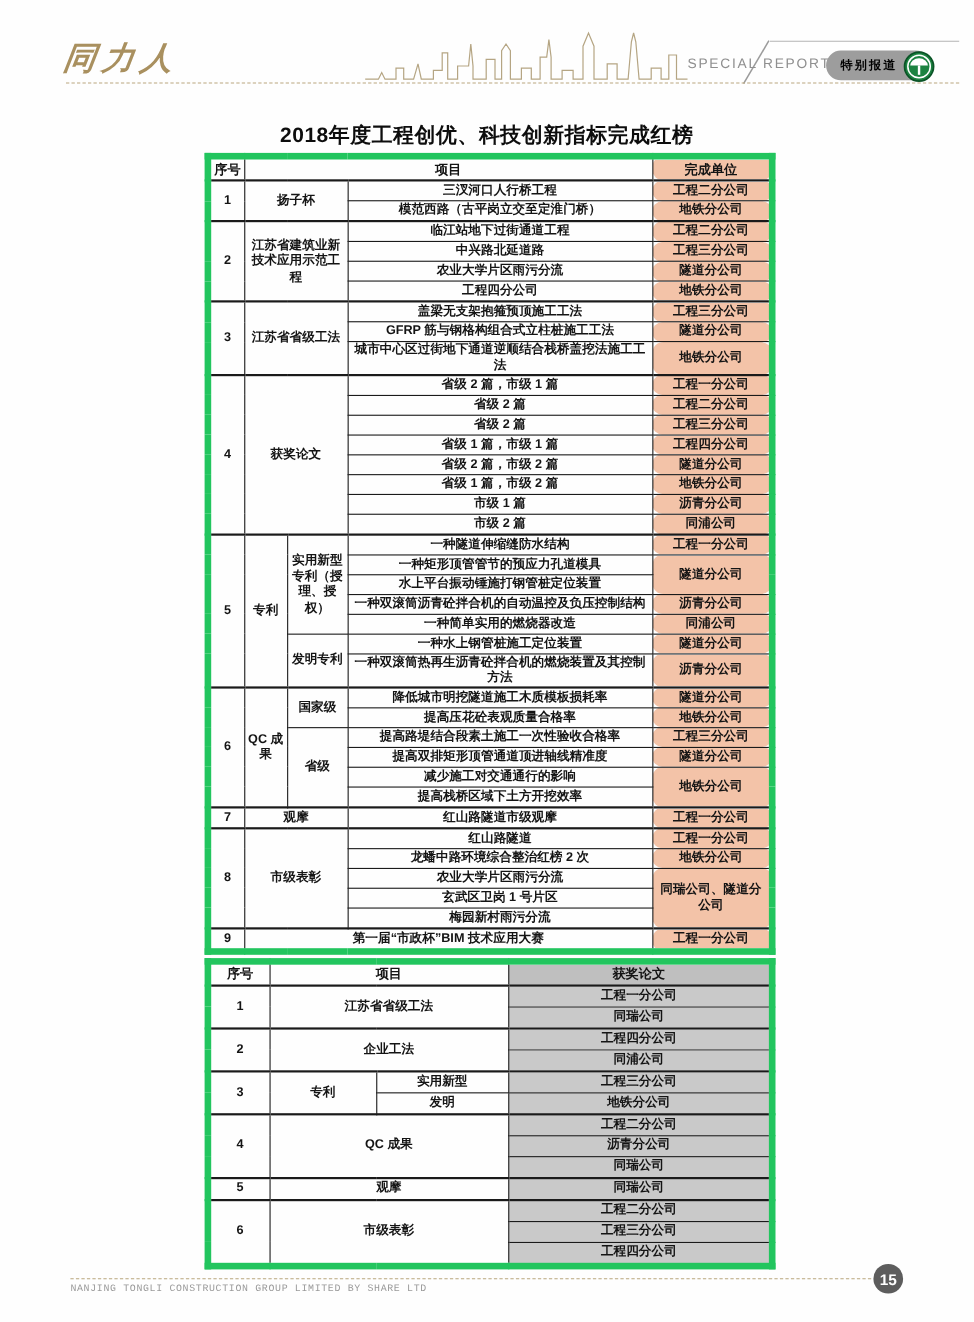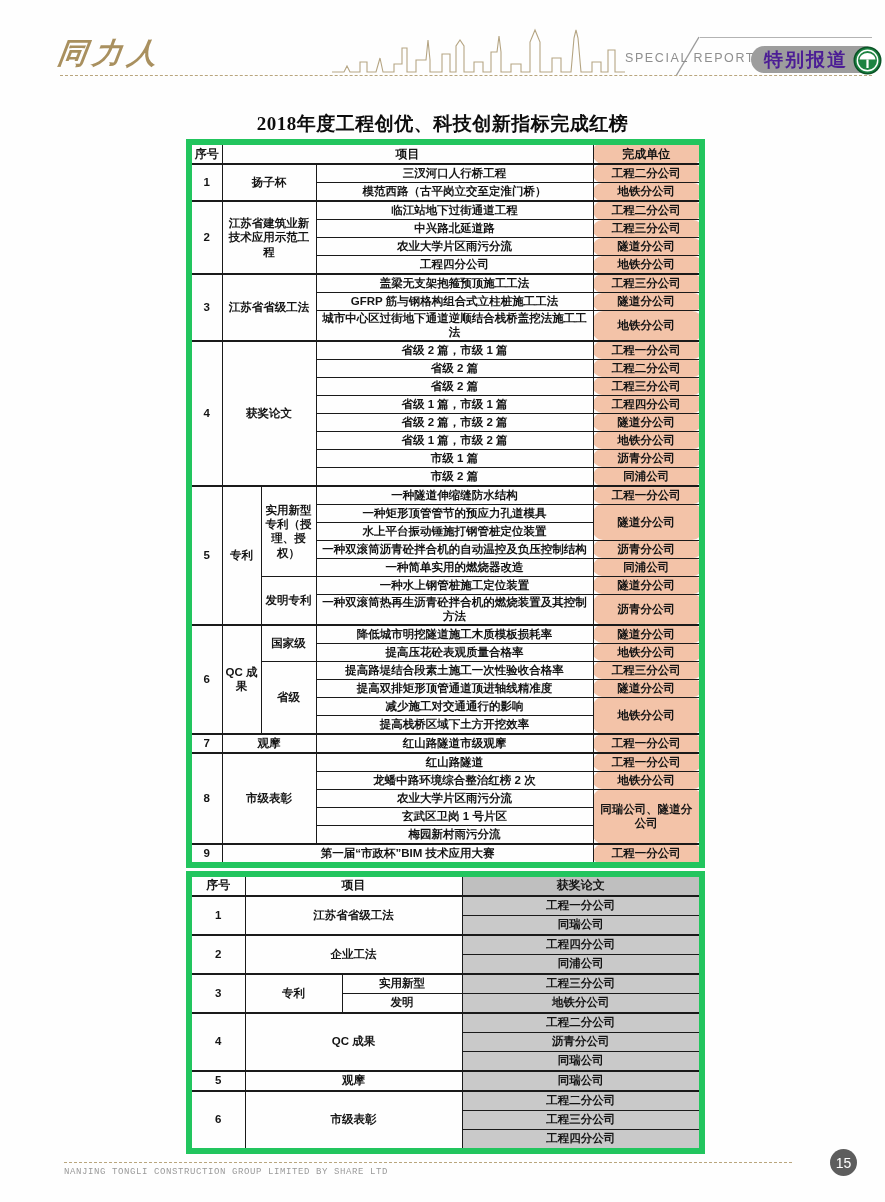--- a/index.html
+++ b/index.html
@@ -17,31 +17,31 @@
   }
   .hdr-deco{position:absolute;left:0;top:0;}
   .special-report{
     position:absolute;left:625px;top:51px;font-size:12.5px;color:#8f8f8f;
     letter-spacing:1.6px;
   }
   .badge{
     position:absolute;left:751px;top:46px;height:27px;border-radius:14px;
     background:#9d9d9d;display:flex;align-items:center;padding:0 30px 0 13px;
   }
-  .badge-text{color:#4c1d95;font-size:19px;font-weight:bold;letter-spacing:2px;}
+  .badge-text{color:#000000;font-size:11px;font-weight:bold;letter-spacing:2px;}
   .badge-circle{position:absolute;right:-4px;top:0px;}
   .hdr-dash{
     position:absolute;left:60px;top:75px;width:812px;height:0;
     border-bottom:1px dashed #b9a67e;
   }
   
   .content{position:absolute;left:186px;top:112px;width:513px;}
   .tbl-title{
     width:100%;text-align:center;font-size:19px;font-weight:bold;color:#0d0d0d;
-    height:24px;line-height:24px;letter-spacing:0.5px;font-family:Liberation Serif, serif;
+    height:24px;line-height:24px;letter-spacing:0.5px;
   }
   .tbl-title.second{margin-top:5px;}
   
   table.rpt{border-collapse:collapse;table-layout:fixed;width:513px;
     border:6px solid #22c55e;margin-top:3px;}
   table.rpt th,table.rpt td{
     border:1px solid #1a1a1a;text-align:center;vertical-align:middle;
     padding:0 2px;font-size:11.5px;font-weight:bold;line-height:1.25;
     overflow:hidden;color:#141414;
   }
@@ -57,23 +57,23 @@
   .foot-dash{
     position:absolute;left:64px;top:1162px;width:728px;height:0;
     border-bottom:1px dashed #b9a67e;
   }
   .foot-co{
     position:absolute;left:64px;top:1167px;font-size:9px;color:#9a9a9a;
     letter-spacing:0.6px;
     font-family:Liberation Mono, monospace;
   }
   .page-badge{
-    position:absolute;left:830px;top:1149px;width:27px;height:27px;
+    position:absolute;left:794px;top:1149px;width:27px;height:27px;
     border-radius:50%;background:#5d5d5d;color:#fff;font-size:14px;
-    font-weight:normal;display:flex;align-items:center;justify-content:center;
+    font-weight:bold;display:flex;align-items:center;justify-content:center;
   }
 </style>
 </head>
 <body>
 
 <div class="masthead">
   <div class="logo">同力人</div>
 
   <svg class="hdr-deco" width="885" height="90" viewBox="0 0 885 90">
 

